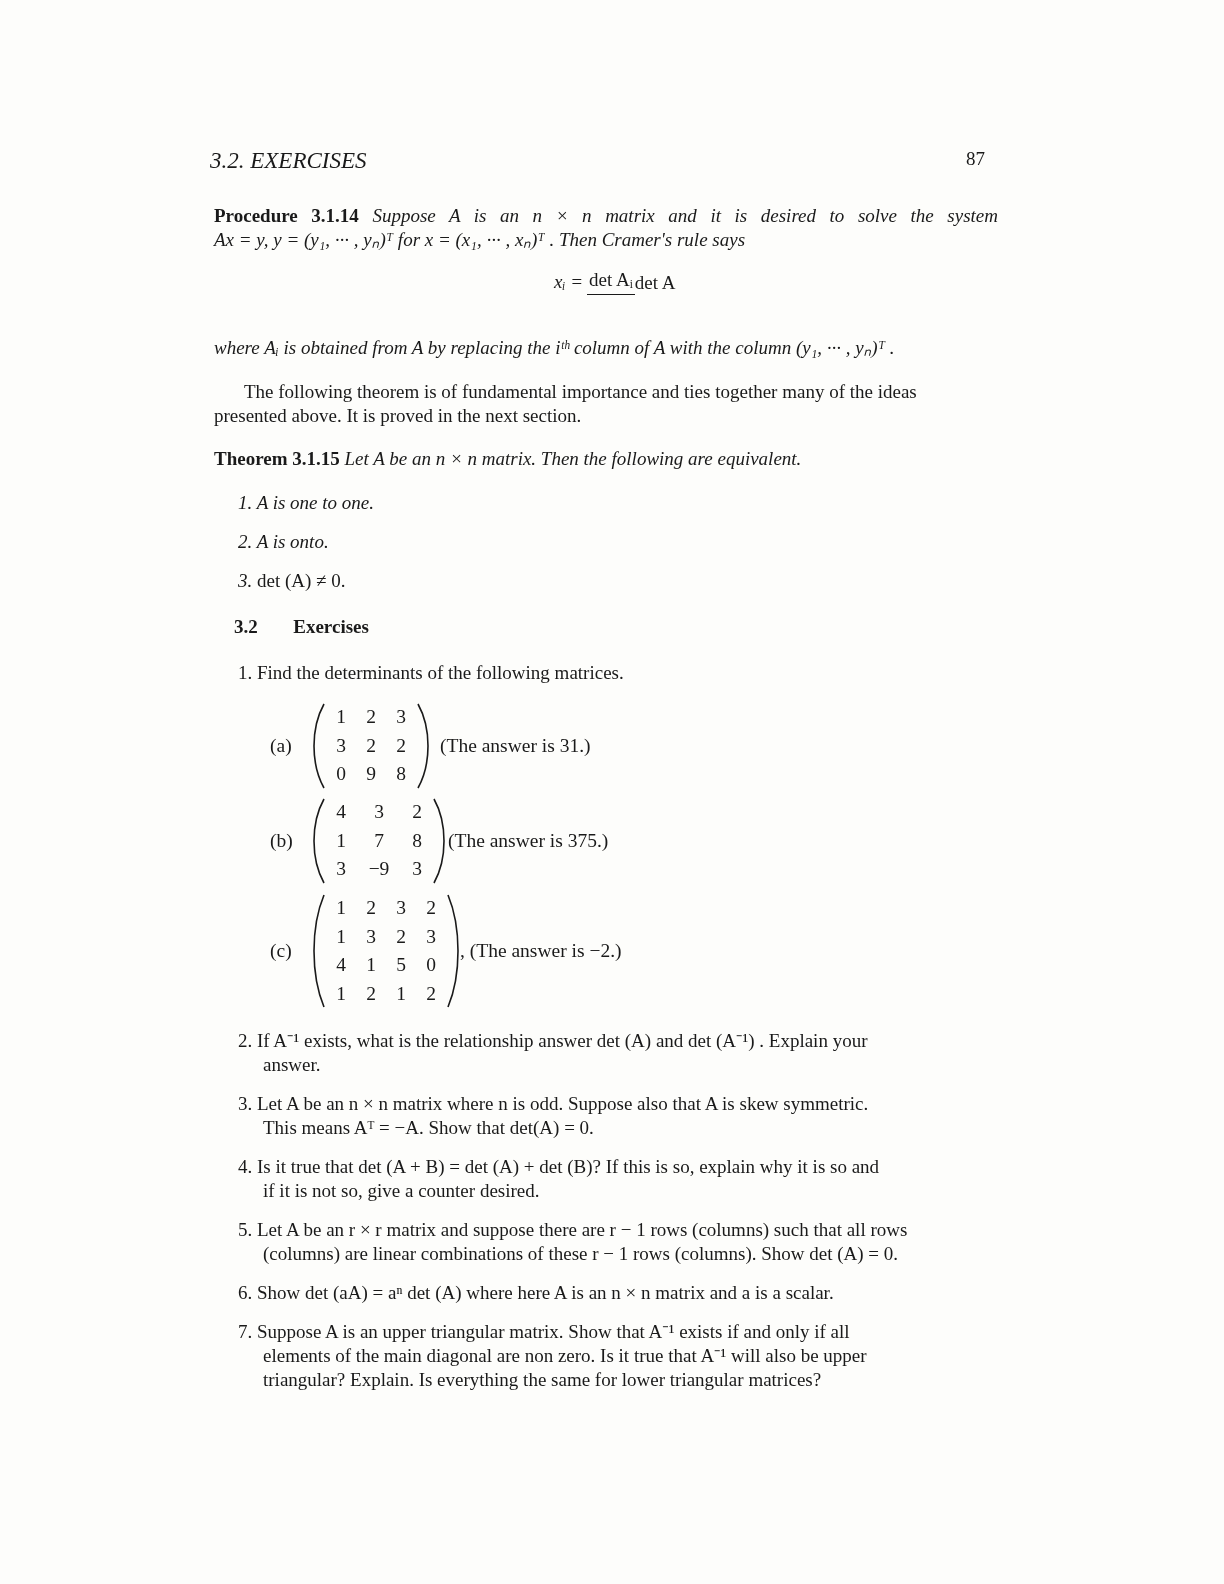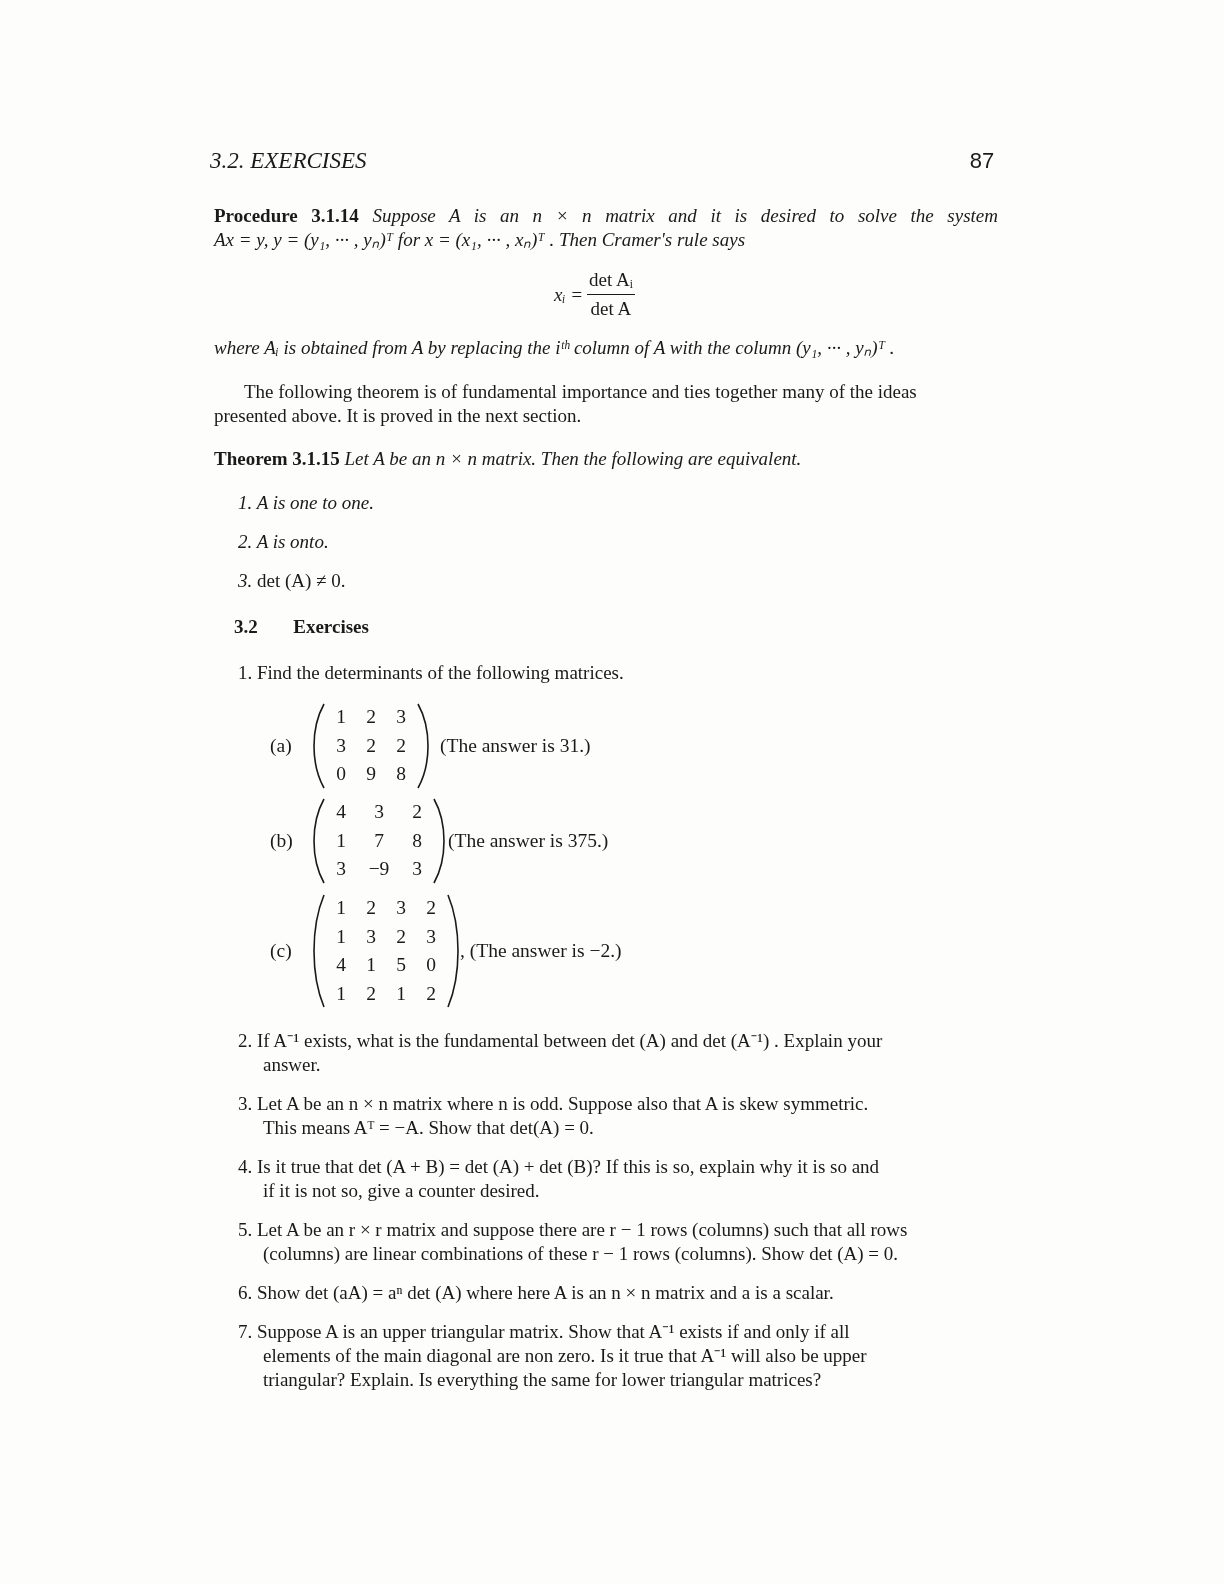--- a/index.html
+++ b/index.html
@@ -3,25 +3,25 @@
 <meta charset="utf-8">
 <style>
   html, body { margin: 0; padding: 0; }
   body {
     width: 1224px; height: 1584px; background: #fdfdfb; position: relative;
     font-family: "DejaVu Serif", "Liberation Serif", serif; color: #1a1a1a;
     overflow: hidden;
   }
   .abs { position: absolute; }
   .header-left { left: 210px; top: 148px; font-style: italic; font-size: 23px; font-family: "Liberation Serif", serif; }
-  .header-right { left: 966px; top: 148px; width: 32px; text-align: center; font-size: 22px; font-family: Liberation Sans, sans-serif; }
+  .header-right { left: 966px; top: 148px; width: 32px; text-align: left; font-size: 19px; font-family: Liberation Serif, serif; }
   .line { font-family: "Liberation Serif", serif; font-size: 19px; line-height: 24px; white-space: nowrap; }
   .it { font-style: italic; }
   .bf { font-weight: bold; }
-  .frac { display: inline-flex; flex-direction: column; align-items: center; vertical-align: middle; }
+  .frac { display: inline-flex; align-items: center; vertical-align: middle; }
   .frac .num { border-bottom: 1px solid #1a1a1a; padding: 0 2px 2px; }
   .frac .den { padding-top: 2px; }
   .section-title { font-family: "Liberation Serif", serif; font-weight: bold; font-size: 19px; }
   .matrix-row { display: flex; align-items: center; font-family: "Liberation Serif", serif; font-size: 19.5px; }
   .mat { display: flex; align-items: center; }
   .grid { display: grid; column-gap: 0; row-gap: 0; text-align: center; }
   .grid span { line-height: 28.5px; }
 </style>
 </head>
 <body>
@@ -151,21 +151,21 @@
     </div>
     <svg width="14" height="116" viewBox="0 0 14 116">
         <path d="M2 2 Q12 26 12 58 Q12 90 2 114" stroke="#1a1a1a" stroke-width="1.6" fill="none"></path>
       </svg>
   </div>
   <span style="">, (The answer is −2.)</span>
 </div>
 
 <div class="abs line" style="left:238px; top:1029px;">
   <span>2.</span>
-  <span>If A⁻¹ exists, what is the fundamental between det (A) and det (A⁻¹) . Explain your</span>
+  <span>If A⁻¹ exists, what is the relationship answer det (A) and det (A⁻¹) . Explain your</span>
 </div>
 <div class="abs line" style="left:263px; top:1053px;">answer.</div>
 
 <div class="abs line" style="left:238px; top:1092px;">
   <span>3.</span>
   <span>Let A be an n × n matrix where n is odd. Suppose also that A is skew symmetric.</span>
 </div>
 <div class="abs line" style="left:263px; top:1116px;">This means Aᵀ = −A. Show that det(A) = 0.</div>
 
 <div class="abs line" style="left:238px; top:1155px;">

